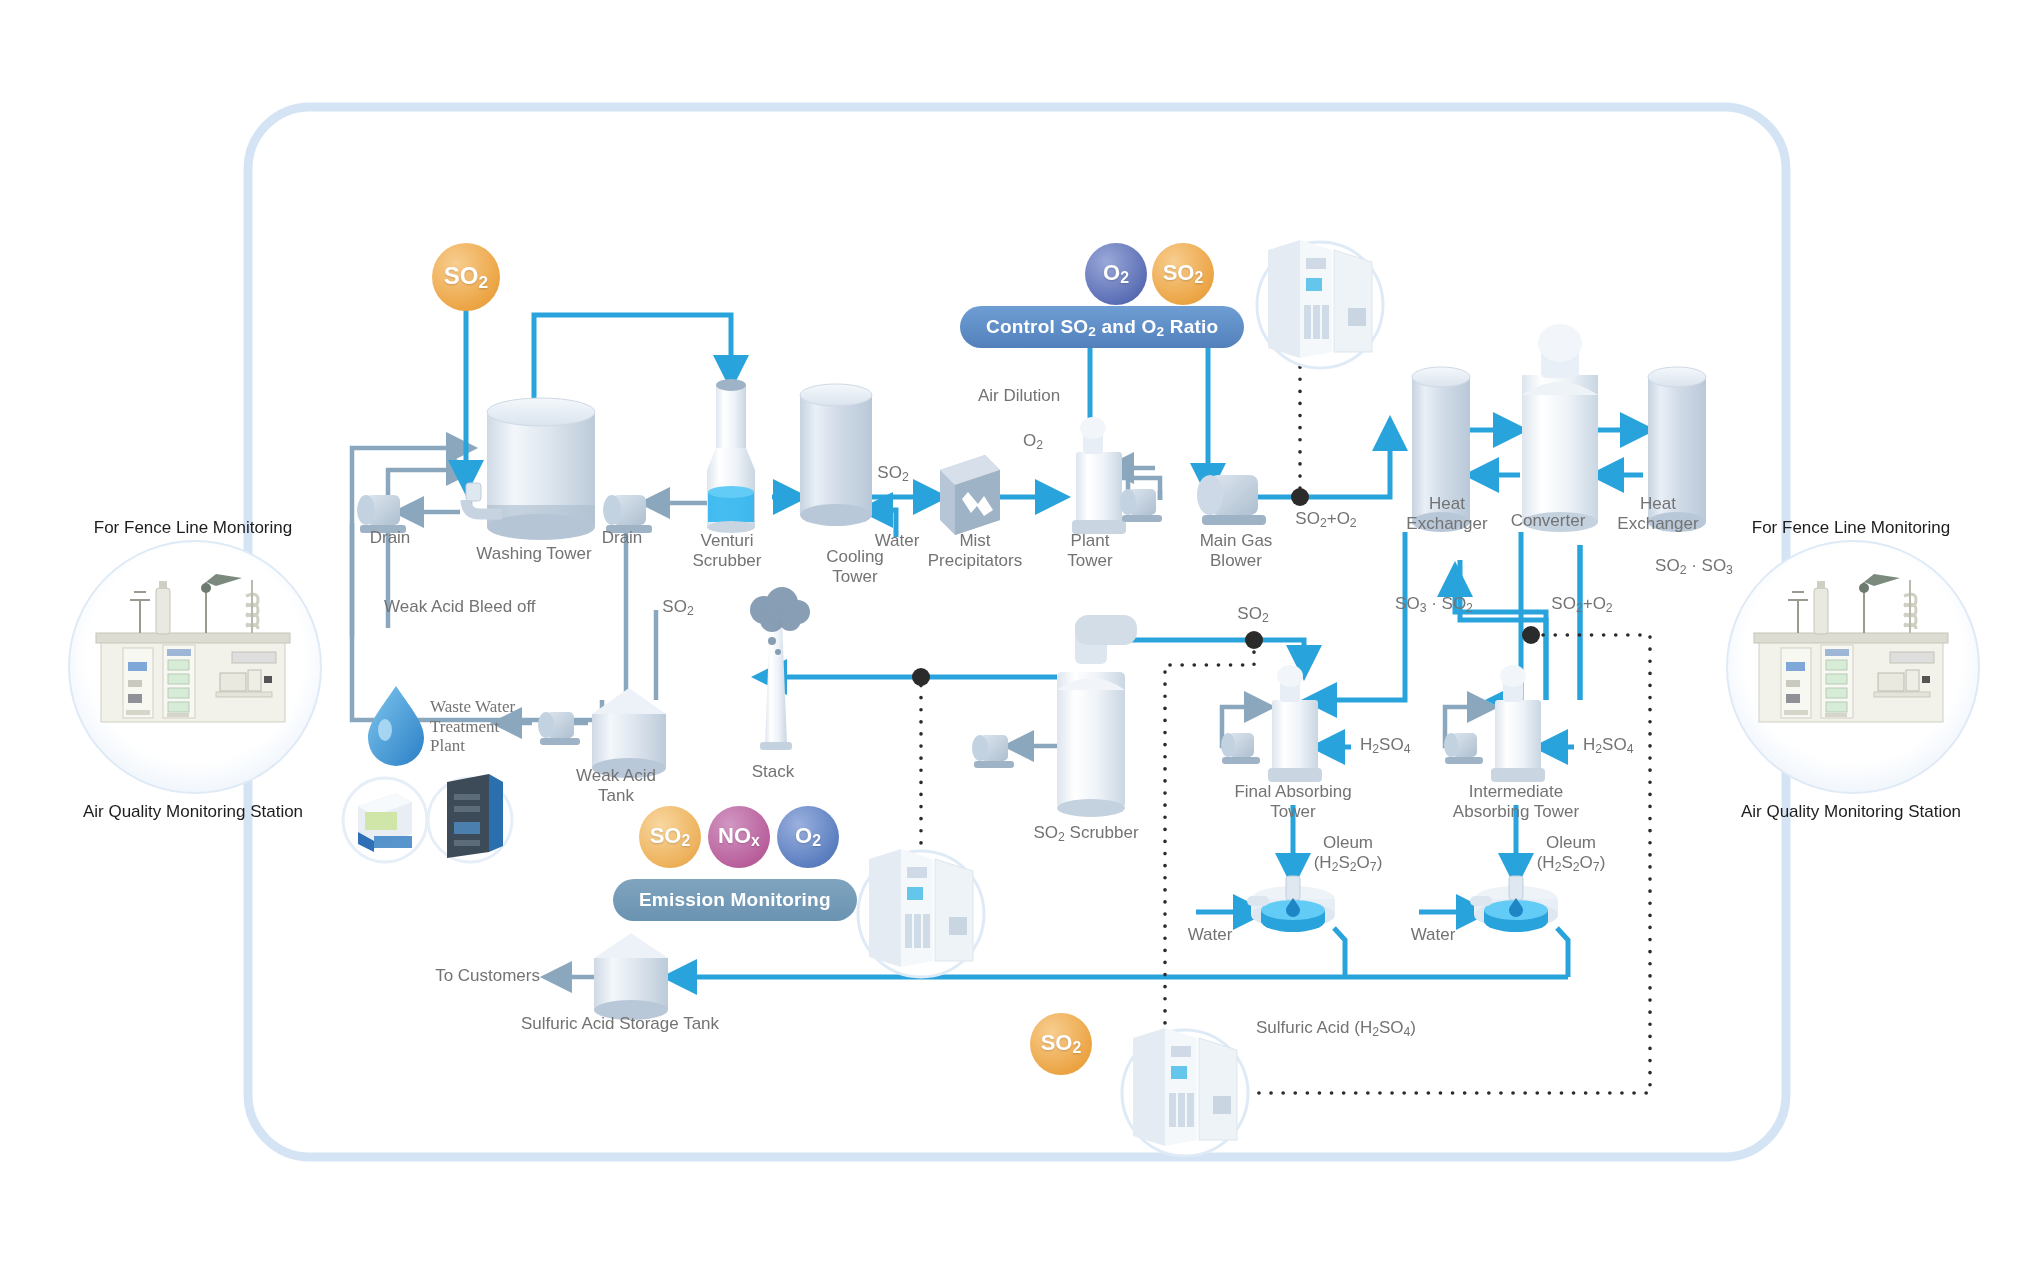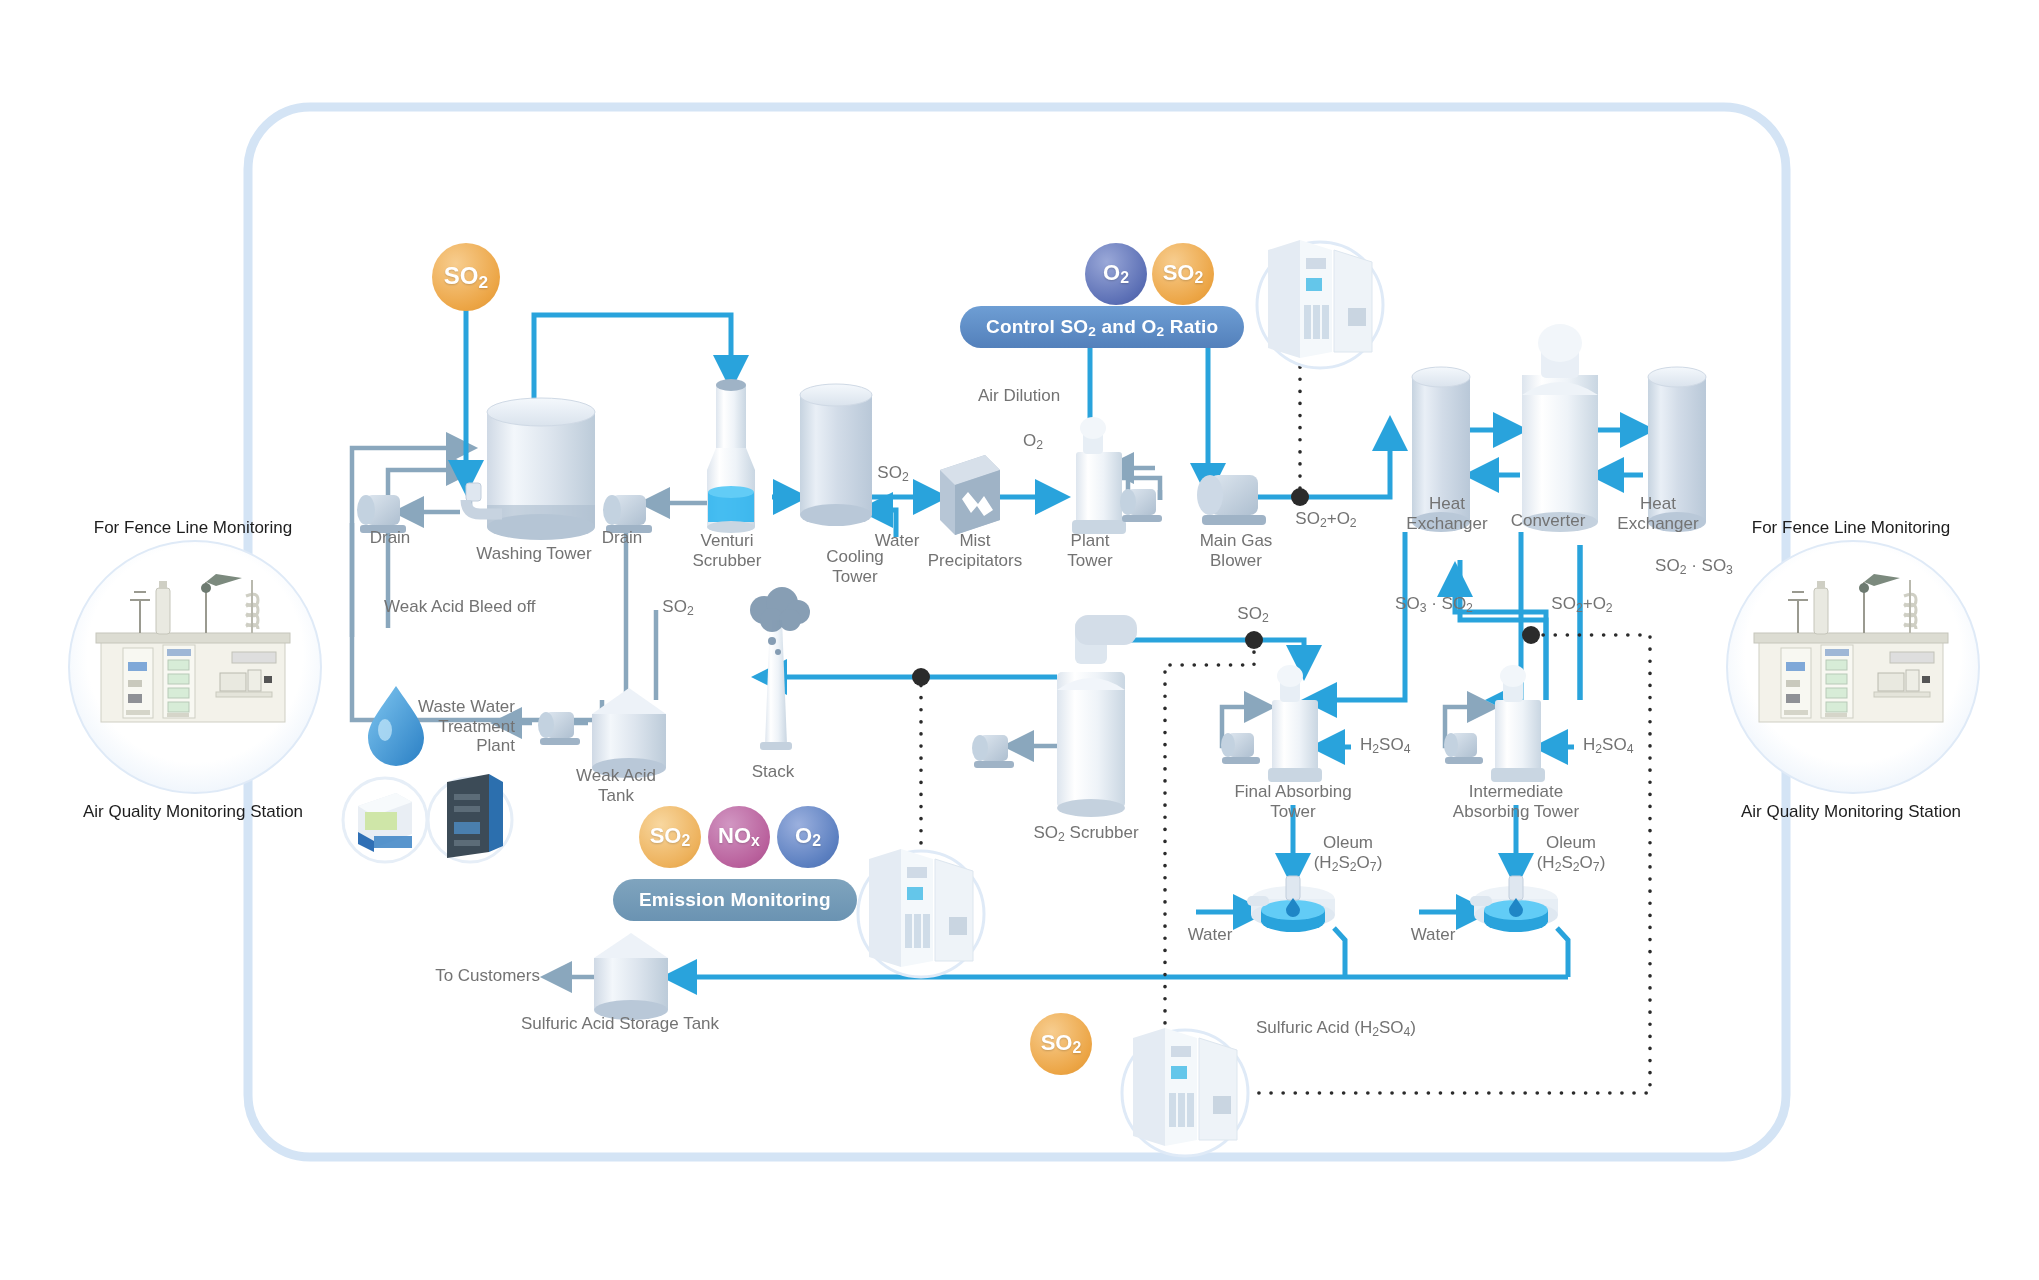--- a/index.html
+++ b/index.html
@@ -601,21 +601,21 @@
 Exchanger</div>
   <div class="lbl ctr multi" style="left:616px;top:766px;">Weak Acid
 Tank</div>
   <div class="lbl ctr" style="left:773px;top:762px;">Stack</div>
   <div class="lbl ctr" style="left:1086px;top:823px;">SO<sub>2</sub> Scrubber</div>
   <div class="lbl ctr multi" style="left:1293px;top:782px;">Final Absorbing
 Tower</div>
   <div class="lbl ctr multi" style="left:1516px;top:782px;">Intermediate
 Absorbing Tower</div>
   <div class="lbl ctr" style="left:620px;top:1014px;">Sulfuric Acid Storage Tank</div>
-  <div class="lbl multi" style="left:418px;top:697px;text-align:right;">Waste Water
+  <div class="lbl multi" style="left:430px;top:697px;text-align:left;font-family:Liberation Serif, serif;">Waste Water
 Treatment
 Plant</div>
 
   <div class="lbl ctr" style="left:893px;top:463px;">SO<sub>2</sub></div>
   <div class="lbl ctr" style="left:897px;top:531px;">Water</div>
   <div class="lbl ctr" style="left:1019px;top:386px;">Air Dilution</div>
   <div class="lbl ctr" style="left:1033px;top:431px;">O<sub>2</sub></div>
   <div class="lbl ctr" style="left:1326px;top:509px;">SO<sub>2</sub>+O<sub>2</sub></div>
   <div class="lbl ctr" style="left:1434px;top:594px;">SO<sub>3</sub> · SO<sub>2</sub></div>
   <div class="lbl ctr" style="left:1582px;top:594px;">SO<sub>2</sub>+O<sub>2</sub></div>

